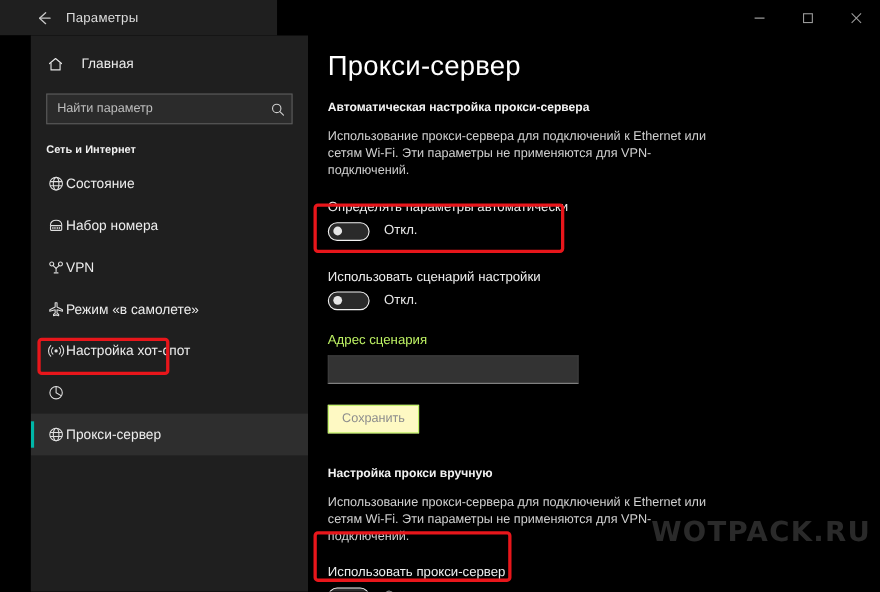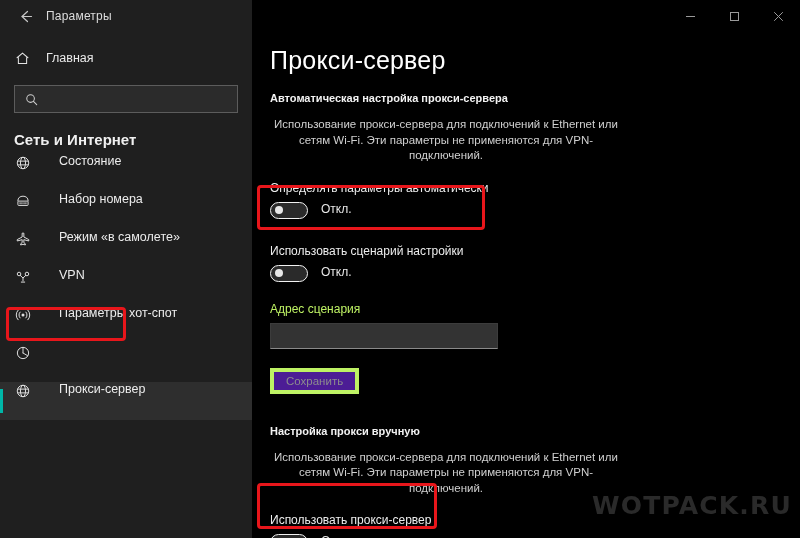--- a/index.html
+++ b/index.html
@@ -33,21 +33,21 @@
     background: #000000;
     z-index: 5;
   }
   .titlebar-left {
     width: 252px;
     height: 32px;
     background: #1f1f1f;
     display: flex;
     align-items: center;
     gap: 12px;
-    padding-left: 16px;
+    padding-left: 30px;
   }
   .back-btn {
     width: 18px; height: 18px;
     display: flex; align-items: center; justify-content: center;
     color: #c8c8c8;
     cursor: pointer;
   }
   .back-btn svg { display:block; }
   .app-title {
     font-size: 12px;
@@ -64,20 +64,21 @@
     cursor: pointer;
   }
   .win-btn svg { display: block; }
 
   
   .body {
     flex: 1 1 auto;
     display: flex;
     min-height: 0;
     position: relative;
+    padding-left: 28px;
   }
 
   
   .sidebar {
     width: 252px;
     flex: 0 0 252px;
     background: #1f1f1f;
     padding-top: 10px;
     position: relative;
     overflow: hidden;
@@ -110,32 +111,33 @@
     outline: none;
     color: #d6d6d6;
     font-size: 11.5px;
     font-family: inherit;
   }
   .search-wrap input::placeholder { color: #bdbdbd; opacity: 1; }
   .search-icon { width: 14px; height: 14px; color: #cfcfcf; display:flex; align-items:center; justify-content:center;}
 
   .group-title {
     margin: 18px 0 6px 14px;
-    font-size: 15px;
+    font-size: 10px;
     font-weight: 700;
     color: #f0f0f0;
   }
 
   .nav { display: flex; flex-direction: column; }
   .nav-item {
     position: relative;
     display: flex;
+    align-items: center;
     height: 38px;
     padding-left: 14px;
-    gap: 28px;
+    gap: 1px;
     cursor: pointer;
   }
   .nav-item.selected { background: #2e2e2e; }
   .nav-item.selected::before {
     content: "";
     position: absolute;
     left: 0; top: 7px;
     width: 3px; height: 24px;
     background: #00b7a8;
   }
@@ -168,21 +170,20 @@
     font-weight: 600;
     color: #f2f2f2;
     margin-bottom: 13px;
   }
   .desc {
     font-size: 11.5px;
     line-height: 15.5px;
     color: #d0d0d0;
     max-width: 352px;
     margin-bottom: 17px;
-    text-align: center;
   }
   .setting-label {
     font-size: 12px;
     color: #ededed;
     margin-bottom: 7px;
   }
 
   
   .toggle-row {
     display: flex;
@@ -234,36 +235,36 @@
     color: #efefef;
     font-size: 11.5px;
     font-family: inherit;
     padding: 0 8px;
     outline: none;
   }
   .btn {
     margin-top: 19px;
     min-width: 72px;
     height: 26px;
-    background: #4c1d95;
-    border: 4px solid #bef264;
+    background: #fef9c3;
+    border: 1px solid #bef264;
     color: #8d8d8d;
     font-size: 11.5px;
     font-family: inherit;
     padding: 0 12px;
     cursor: default;
   }
 
   .manual-head { margin-top: 31px; }
 
   
   .watermark {
     position: absolute;
     right: 8px;
-    bottom: 18px;
+    bottom: 40px;
     font-size: 25px;
     font-weight: 700;
     letter-spacing: 1.2px;
     color: #2a2a2a;
     font-family: "DejaVu Sans", "Liberation Sans", sans-serif;
     user-select: none;
     z-index: 3;
   }
 </style>
 </head>
@@ -309,20 +310,21 @@
         <span class="home-icon">
           <svg width="15" height="15" viewBox="0 0 16 16" fill="none" stroke="currentColor" stroke-width="1.1">
             <path d="M2.2 7.2 L8 2.3 L13.8 7.2" stroke-linecap="round" stroke-linejoin="round"></path>
             <path d="M3.6 6.6 V13.4 H12.4 V6.6" stroke-linejoin="round"></path>
           </svg>
         </span>
         <span class="home-label">Главная</span>
       </div>
 
       <div class="search-wrap">
+        <input type="text" placeholder="Найти параметр" style="">
         <span class="search-icon">
           <svg width="13" height="13" viewBox="0 0 14 14" fill="none" stroke="currentColor" stroke-width="1.1">
             <circle cx="6" cy="6" r="4.1"></circle>
             <path d="M9.1 9.1 L12.6 12.6" stroke-linecap="round"></path>
           </svg>
         </span>
       </div>
 
       <div class="group-title">Сеть и Интернет</div>
 
@@ -346,51 +348,51 @@
               <path d="M3 8.3 C3 5 5.4 3.4 8.5 3.4 C11.6 3.4 14 5 14 8.3" stroke-linecap="round"></path>
               <rect x="3.1" y="8.6" width="10.8" height="4.6" rx="0.8"></rect>
               <path d="M5.4 9.9 V11.9 M7.4 9.9 V11.9 M9.6 9.9 V11.9 M11.6 9.9 V11.9"></path>
             </svg>
           </span>
           <span class="nav-label">Набор номера</span>
         </div>
 
         <div class="nav-item">
           <span class="nav-icon">
-            <svg width="16" height="16" viewBox="0 0 17 17" fill="none" stroke="currentColor" stroke-width="1.05" stroke-linejoin="round">
-              <path d="M7.6 2.3 H9.4 V6.4 L14.6 9.1 V10.6 L9.4 9.2 V12.4 L11 13.6 V14.8 L8.5 14.1 L6 14.8 V13.6 L7.6 12.4 V9.2 L2.4 10.6 V9.1 L7.6 6.4 Z"></path>
-            </svg>
-          </span>
-          <span class="nav-label">Режим «в самолете»</span>
-        </div>
-
-        <div class="nav-item">
-          <span class="nav-icon">
             <svg width="16" height="16" viewBox="0 0 17 17" fill="none" stroke="currentColor" stroke-width="1.05">
               <circle cx="4.3" cy="5.3" r="1.9"></circle>
               <circle cx="12.7" cy="5.3" r="1.9"></circle>
               <path d="M5.6 6.8 L8.5 9.6 L11.4 6.8" stroke-linecap="round" stroke-linejoin="round"></path>
               <path d="M8.5 9.6 V12.6" stroke-linecap="round"></path>
               <path d="M6.7 13.9 H10.3" stroke-linecap="round"></path>
             </svg>
           </span>
           <span class="nav-label">VPN</span>
         </div>
 
         <div class="nav-item">
           <span class="nav-icon">
+            <svg width="16" height="16" viewBox="0 0 17 17" fill="none" stroke="currentColor" stroke-width="1.05" stroke-linejoin="round">
+              <path d="M7.6 2.3 H9.4 V6.4 L14.6 9.1 V10.6 L9.4 9.2 V12.4 L11 13.6 V14.8 L8.5 14.1 L6 14.8 V13.6 L7.6 12.4 V9.2 L2.4 10.6 V9.1 L7.6 6.4 Z"></path>
+            </svg>
+          </span>
+          <span class="nav-label">Режим «в самолете»</span>
+        </div>
+
+        <div class="nav-item">
+          <span class="nav-icon">
             <svg width="16" height="16" viewBox="0 0 17 17" fill="none" stroke="currentColor" stroke-width="1.05" stroke-linecap="round">
               <circle cx="8.5" cy="8.5" r="1.6" fill="currentColor" stroke="none"></circle>
               <path d="M5.4 5.4 A4.4 4.4 0 0 0 5.4 11.6"></path>
               <path d="M11.6 5.4 A4.4 4.4 0 0 1 11.6 11.6"></path>
               <path d="M3.3 3.4 A7.2 7.2 0 0 0 3.3 13.6"></path>
               <path d="M13.7 3.4 A7.2 7.2 0 0 1 13.7 13.6"></path>
             </svg>
           </span>
-          <span class="nav-label">Параметры хот-спот</span>
+          <span class="nav-label">Настройка хот-спот</span>
         </div>
 
         <div class="nav-item">
           <span class="nav-icon">
             <svg width="16" height="16" viewBox="0 0 17 17" fill="none" stroke="currentColor" stroke-width="1.05">
               <circle cx="8.5" cy="8.5" r="6"></circle>
               <path d="M8.5 8.5 V2.5 M8.5 8.5 L13.3 11.3" stroke-linecap="round"></path>
             </svg>
           </span>
         </div>

